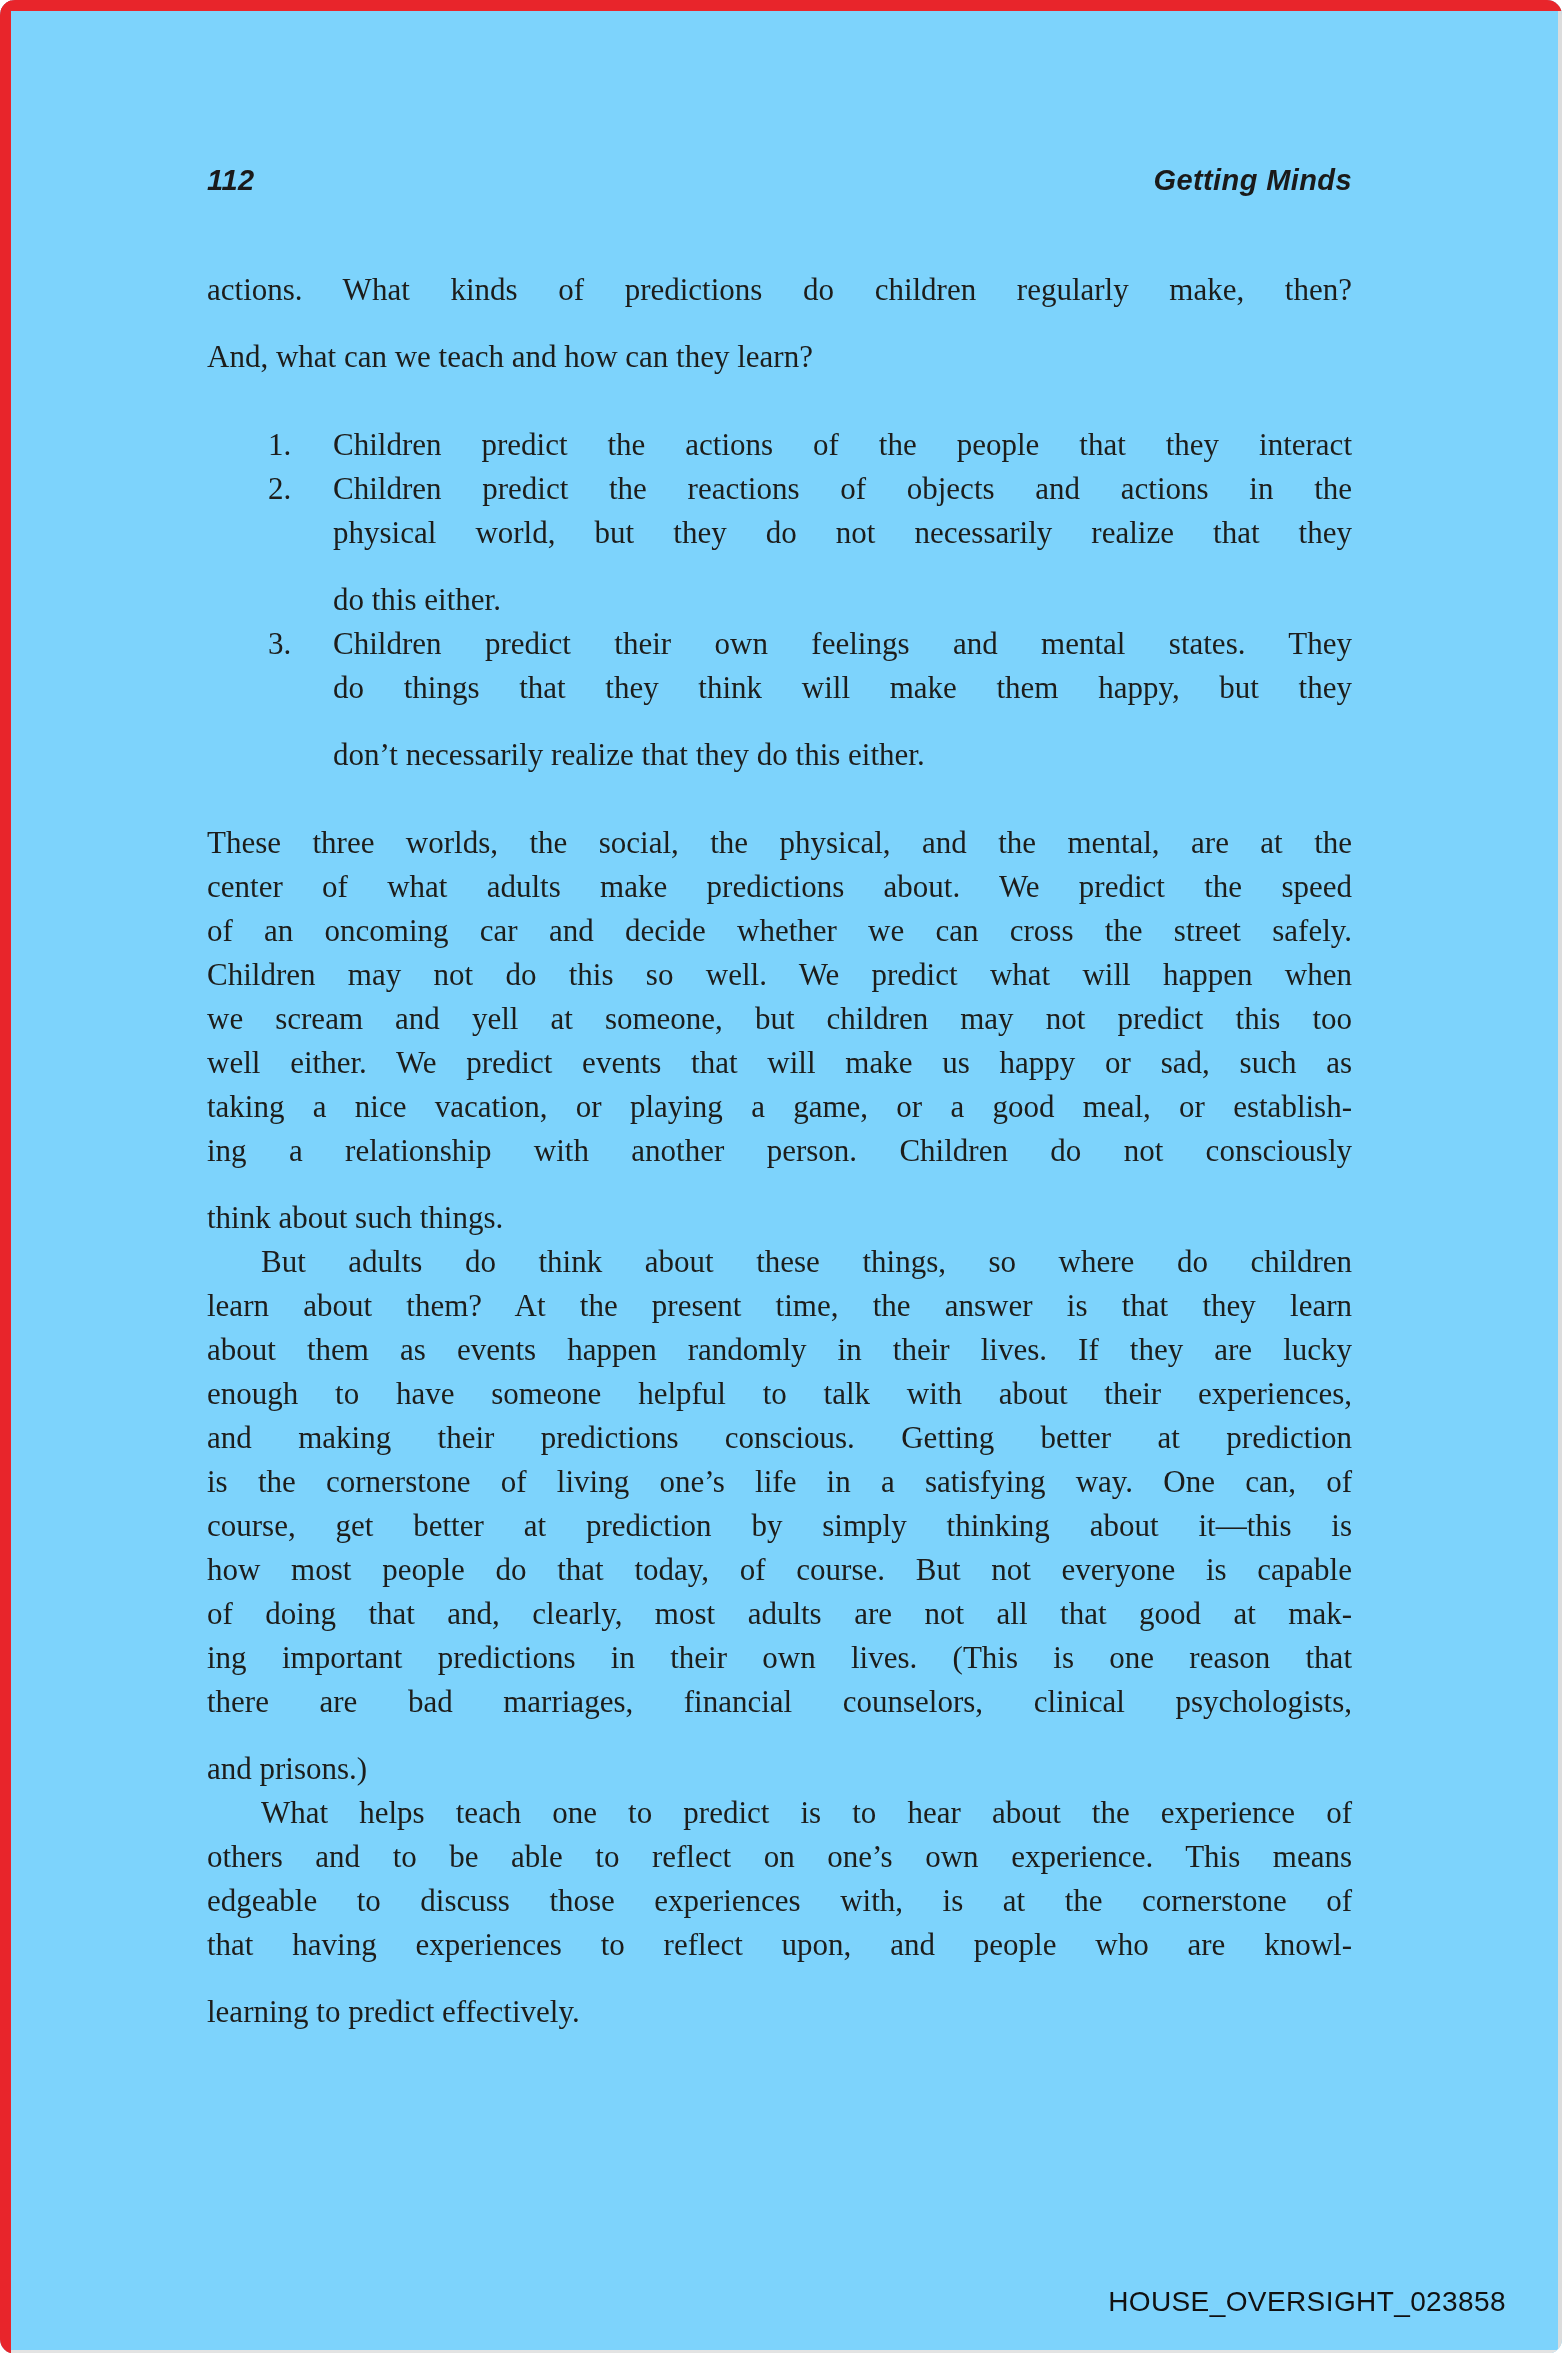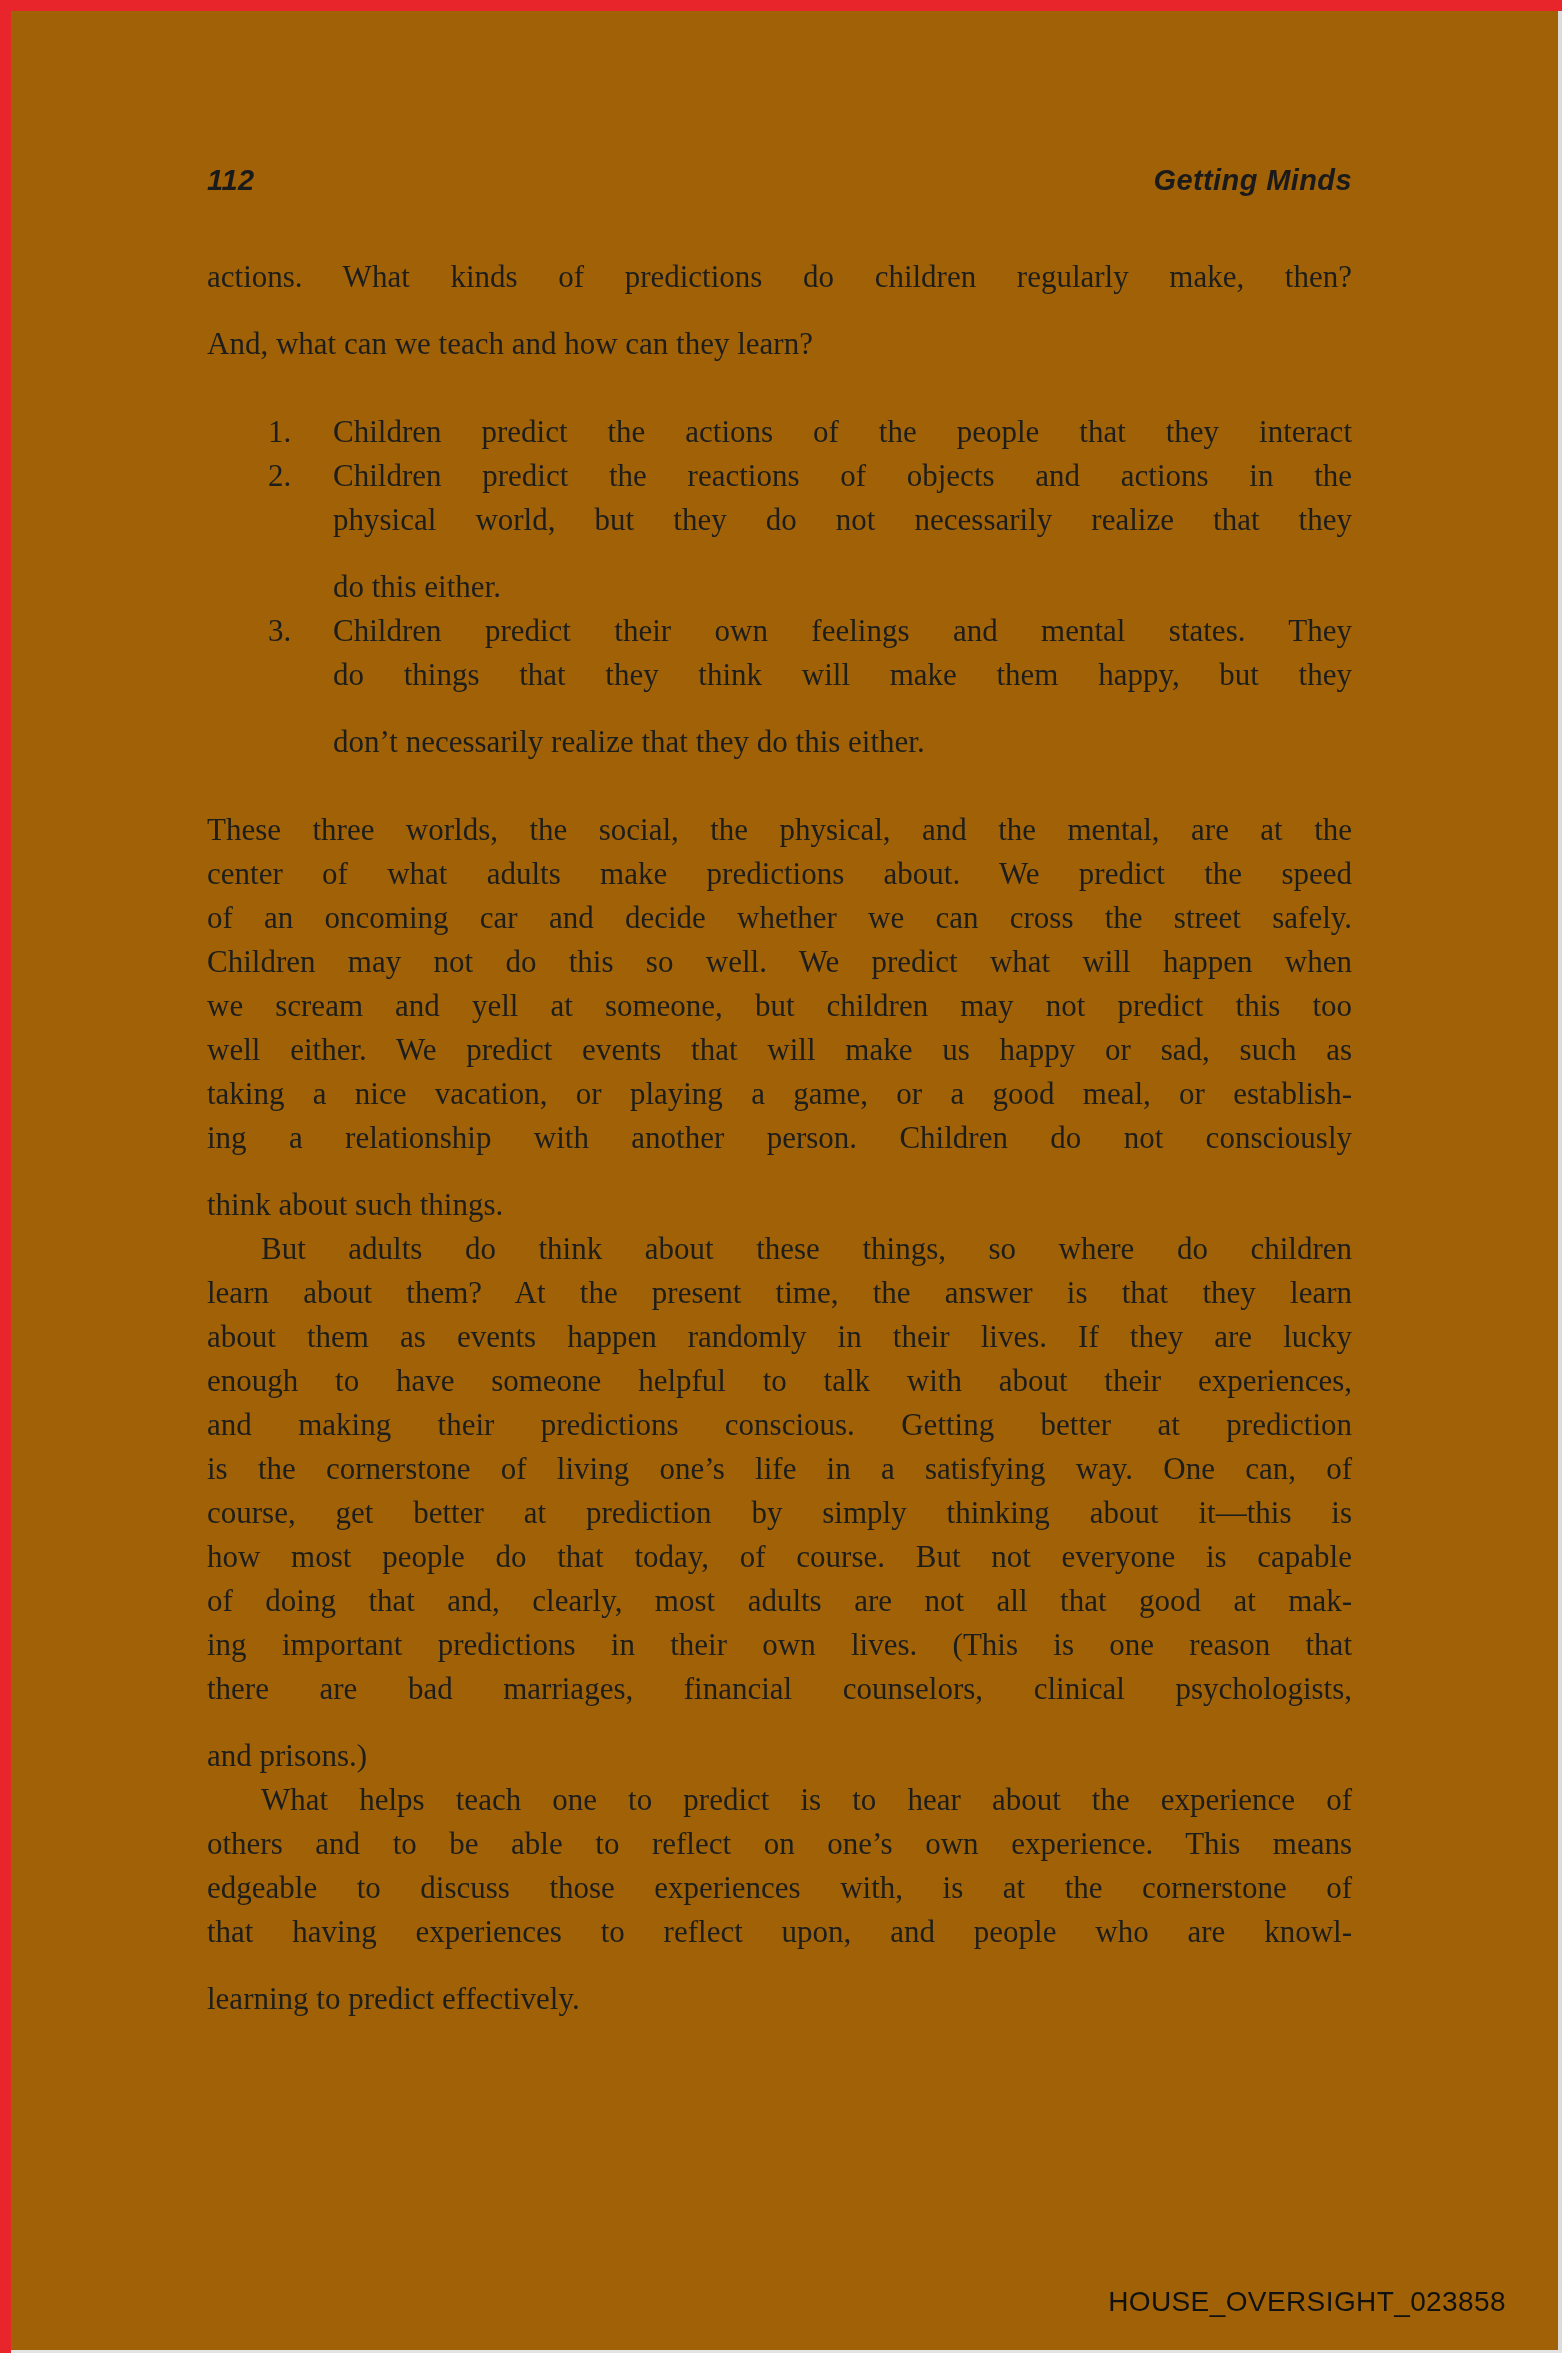--- a/index.html
+++ b/index.html
@@ -4,24 +4,25 @@
 <style>
   html, body {
     margin: 0;
     padding: 0;
     background: #ffffff;
   }
   .page {
     position: relative;
     width: 1562px;
     height: 2354px;
-    background: #a16207;
+    background: #7dd3fc;
     overflow: hidden;
     font-family: "Liberation Serif", serif;
     color: #1d1d1b;
+    border-radius: 15px;
   }
   .red-edge-top {
     position: absolute;
     top: 0; left: 0; right: 0;
     height: 11px;
     background: #e8252b;
     z-index: 3;
   }
   .red-edge-left {
     position: absolute;
@@ -54,21 +55,21 @@
     align-items: baseline;
     font-family: "Liberation Sans", sans-serif;
     font-weight: bold;
     font-style: italic;
     font-size: 29px;
     letter-spacing: 0.4px;
     color: #1a1a1a;
   }
   .body-text {
     position: absolute;
-    top: 255px;
+    top: 268px;
     left: 207px;
     width: 1145px;
     font-size: 31px;
     line-height: 44px;
   }
   .para { margin: 0; }
   .line {
     text-align: justify;
     text-align-last: justify;
     white-space: normal;

